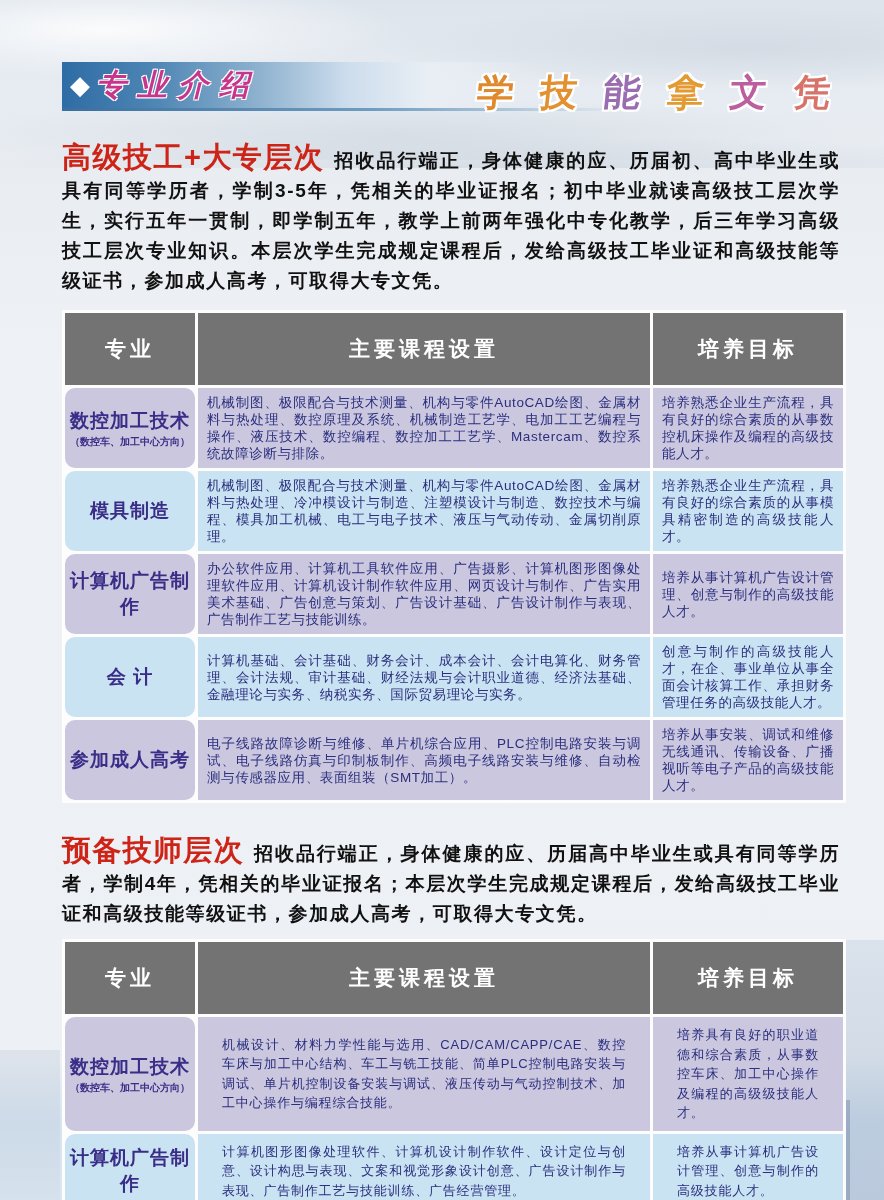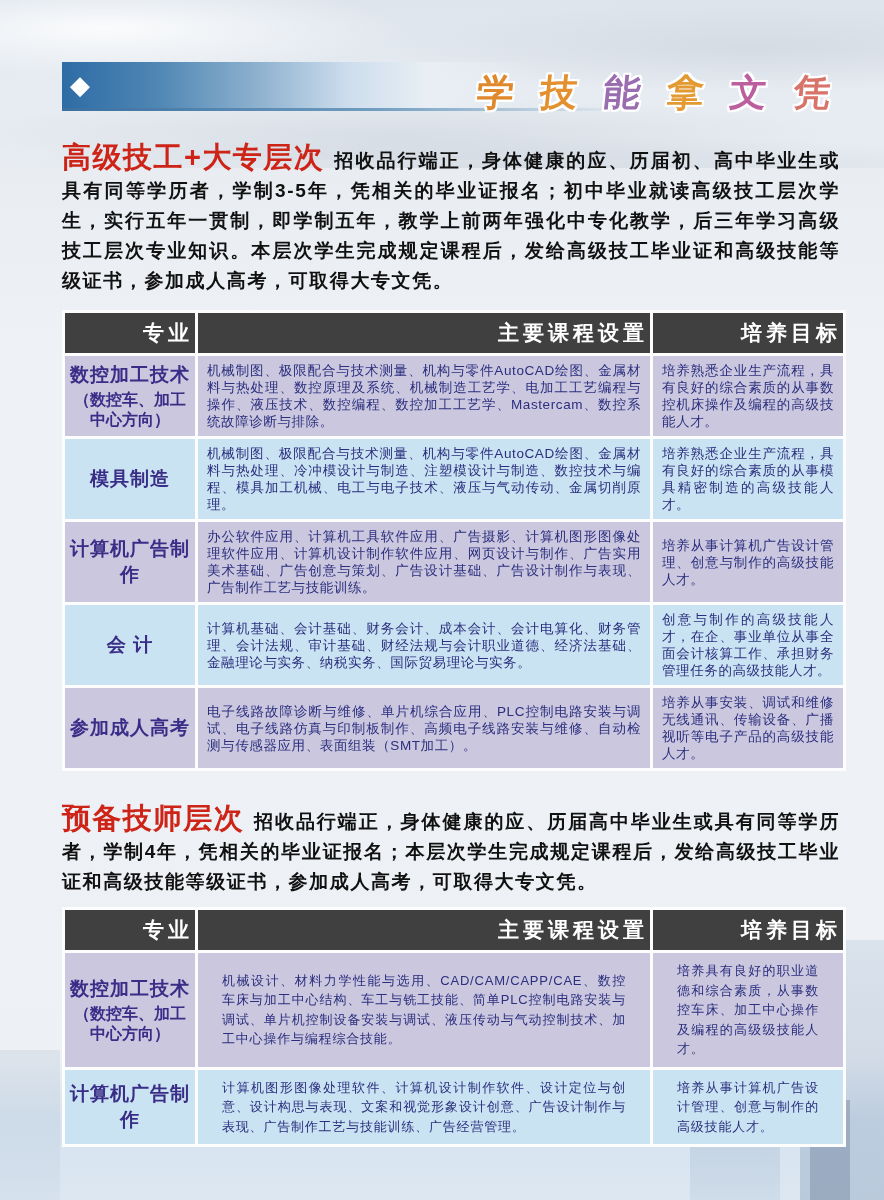--- a/index.html
+++ b/index.html
@@ -53,26 +53,26 @@
     letter-spacing:1.6px;text-align:justify;}
   .intro-1{margin-top:30px;}
   .intro-2{margin-top:32px;}
   .section-heading{color:#ce2417;font-size:29px;font-weight:bold;letter-spacing:1px;margin-right:10px;}
 
   
   table.majors{border-collapse:separate;border-spacing:3px;background:#fdfdfd;width:778px;table-layout:fixed;}
   .t1{margin-top:14px;}
   .t2{margin-top:10px;}
   col.c-major{width:130px;} col.c-courses{width:452px;} col.c-objective{width:190px;}
-  th{background:#404040;color:#ffffff;font-size:21px;font-weight:bold;letter-spacing:4px;
-    padding:6px 2px;text-align:right;}
+  th{background:#737373;color:#ffffff;font-size:21px;font-weight:bold;letter-spacing:4px;
+    padding:22px 2px;text-align:center;}
   td{vertical-align:middle;}
-  td.major{text-align:center;padding:4px 2px;}
+  td.major{text-align:center;padding:4px 2px;border-radius:10px;}
   .major-name{color:#3a2d87;font-size:19px;font-weight:bold;letter-spacing:1px;}
-  .major-note{color:#3a2d87;font-size:16px;font-weight:bold;margin-top:2px;line-height:1.25;}
+  .major-note{color:#3a2d87;font-size:10px;font-weight:bold;margin-top:2px;line-height:1.25;}
   td.courses,td.objective{color:#2b2f7e;padding:6px 9px;text-align:justify;}
   .t1 td.courses,.t1 td.objective{font-size:13.5px;line-height:1.26;letter-spacing:.6px;}
   .t2 td.courses,.t2 td.objective{font-size:13px;line-height:1.5;letter-spacing:.8px;padding:8px 24px;}
   tbody tr:nth-child(odd) td{background:#cbc7df;}
   tbody tr:nth-child(even) td{background:#c9e3f2;}
 </style>
 </head>
 <body>
 
 <div class="page">
@@ -82,20 +82,21 @@
   <div class="bg-machine1"></div>
   <div class="bg-machine2"></div>
   <div class="bg-machine3"></div>
   <div class="bg-machine4"></div>
 
   <div class="content">
 
     <div class="banner">
       <div class="banner-bar">
         <span class="diamond">◆</span>
+        <span class="banner-title">专业介绍</span>
       </div>
       <div class="banner-underline"></div>
       <div class="slogan">
         <span style="color: rgb(224, 136, 44);">学</span>
         <span style="color: rgb(227, 145, 48);">技</span>
         <span style="color: rgb(154, 108, 176);">能</span>
         <span style="color: rgb(227, 154, 50);">拿</span>
         <span style="color: rgb(187, 95, 158);">文</span>
         <span style="color: rgb(216, 115, 106);">凭</span>
       </div>

